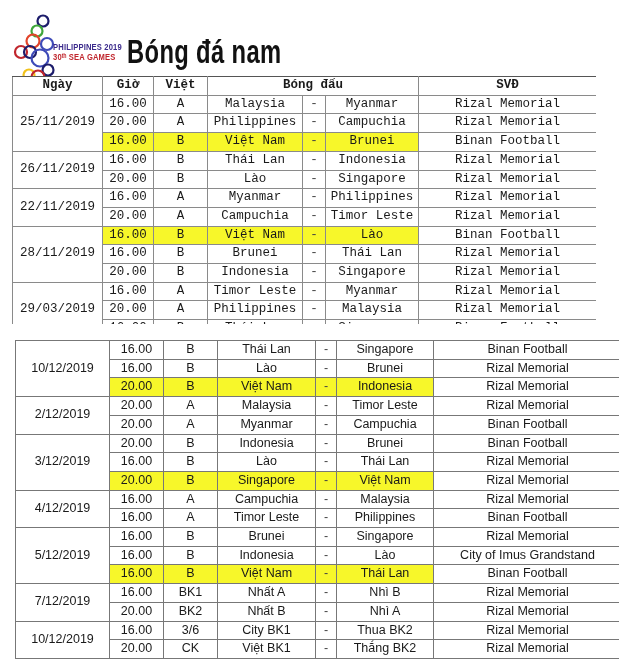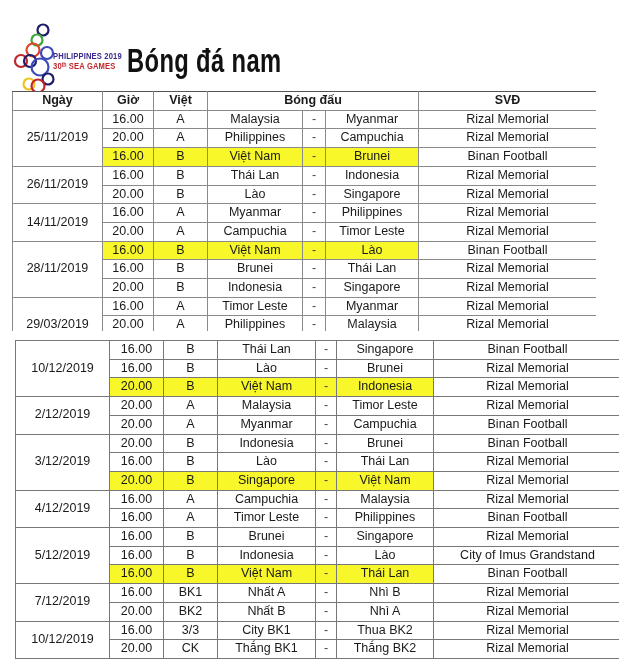--- a/index.html
+++ b/index.html
@@ -1,30 +1,30 @@
 <!DOCTYPE html>
 <html><head>
 <meta charset="utf-8">
 <style>
   html, body { margin:0; padding:0; background:#ffffff; }
   body { width:619px; height:672px; position:relative; overflow:hidden; font-family:"Liberation Sans", sans-serif; color:#1a1a1a; }
-  .header { position:absolute; left:0; top:13px; width:619px; height:82px; }
+  .header { position:absolute; left:0; top:4px; width:619px; height:82px; }
   .logo { position:absolute; left:10px; top:6px; width:46px; height:76px; }
   .logo-text { position:absolute; left:53px; top:38px; font-family:"Liberation Sans", sans-serif; font-weight:bold; color:#3b2a8c; font-size:9.5px; line-height:10px; transform:scaleX(0.8); transform-origin:left top; letter-spacing:0.2px; }
   .logo-text .l2 { color:#c0262d; }
   .title { position:absolute; left:127px; top:28px; font-family:"Liberation Sans", sans-serif; font-weight:bold; font-size:33px; line-height:40px; color:#111; transform:scaleX(0.72); transform-origin:left top; letter-spacing:0.5px; }
 
   .tbl-wrap { position:absolute; overflow:hidden; background:#fff; }
   table { border-collapse:collapse; table-layout:fixed; font-size:12.5px; }
   td, th { border:1px solid #8a8a8a; text-align:center; padding:0; height:17.7px; line-height:17.7px; white-space:nowrap; overflow:hidden; }
   th { font-weight:bold; font-size:12.5px; border-top:1px solid #555; }
   td.date { vertical-align:middle;margin-top:35px; }
   td.hl { background:#f7f72a; }
   td.dash { color:#444; }
-  .top { left:12px; top:91px; width:584px; height:248px; }
+  .top { left:12px; top:76px; width:584px; height:248px;font-family:Liberation Mono, monospace; }
   .bottom { left:15px; top:340px; width:604px; height:322px; }
   .bottom table td { border-color:#777; }
   .shade { position:absolute; left:0; top:331px; width:619px; height:9px; background:#fff; }
 </style>
 </head>
 <body>
 
 <div class="header">
   <svg class="logo" viewBox="0 0 46 76">
     <circle cx="33" cy="11" r="5.5" fill="none" stroke="#1d1d6b" stroke-width="2.2"></circle>
@@ -102,21 +102,21 @@
         </tr>
         <tr>
           <td>20.00</td>
           <td>B</td>
           <td>Lào</td>
           <td class="dash">-</td>
           <td>Singapore</td>
           <td>Rizal Memorial</td>
         </tr>
         <tr>
-          <td class="date" rowspan="2">14/11/2019</td>
+          <td class="date" rowspan="2">22/11/2019</td>
           <td>16.00</td>
           <td>A</td>
           <td>Myanmar</td>
           <td class="dash">-</td>
           <td>Philippines</td>
           <td>Rizal Memorial</td>
         </tr>
         <tr>
           <td>20.00</td>
           <td>A</td>
@@ -315,29 +315,29 @@
           <td>20.00</td>
           <td>BK2</td>
           <td>Nhất B</td>
           <td class="dash">-</td>
           <td>Nhì A</td>
           <td>Rizal Memorial</td>
         </tr>
         <tr>
           <td class="date" rowspan="2">10/12/2019</td>
           <td>16.00</td>
-          <td>3/3</td>
+          <td>3/6</td>
           <td>City BK1</td>
           <td class="dash">-</td>
           <td>Thua BK2</td>
           <td>Rizal Memorial</td>
         </tr>
         <tr>
           <td>20.00</td>
           <td>CK</td>
-          <td>Thắng BK1</td>
+          <td>Việt BK1</td>
           <td class="dash">-</td>
           <td>Thắng BK2</td>
           <td>Rizal Memorial</td>
         </tr>
       </tbody>
   </table>
 </div>
 
 </body></html>

